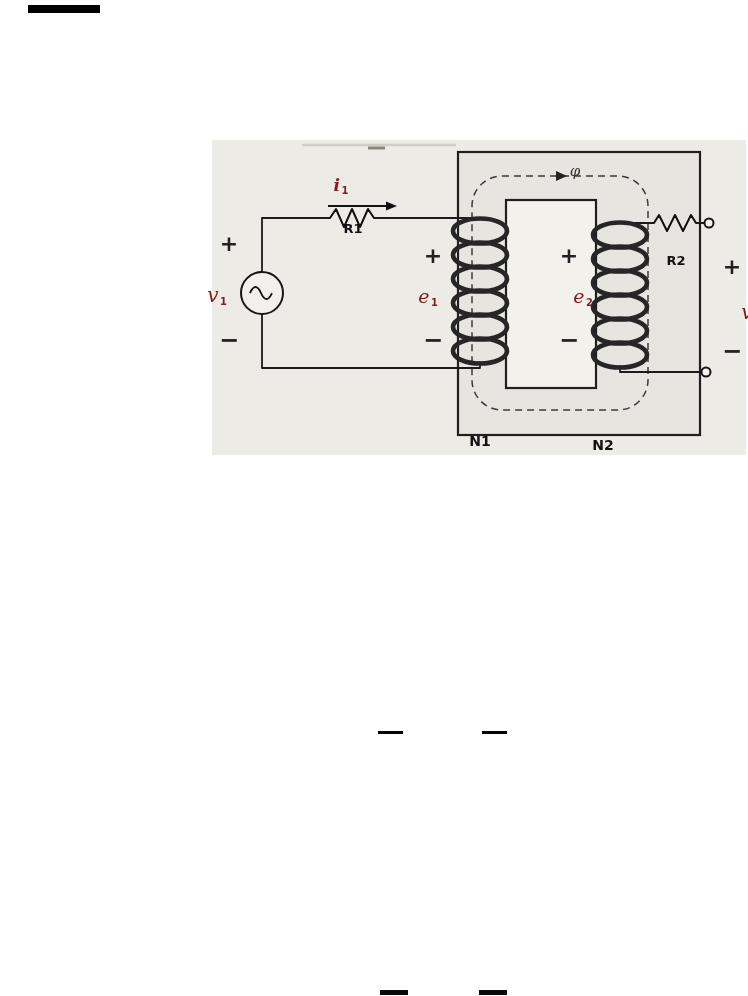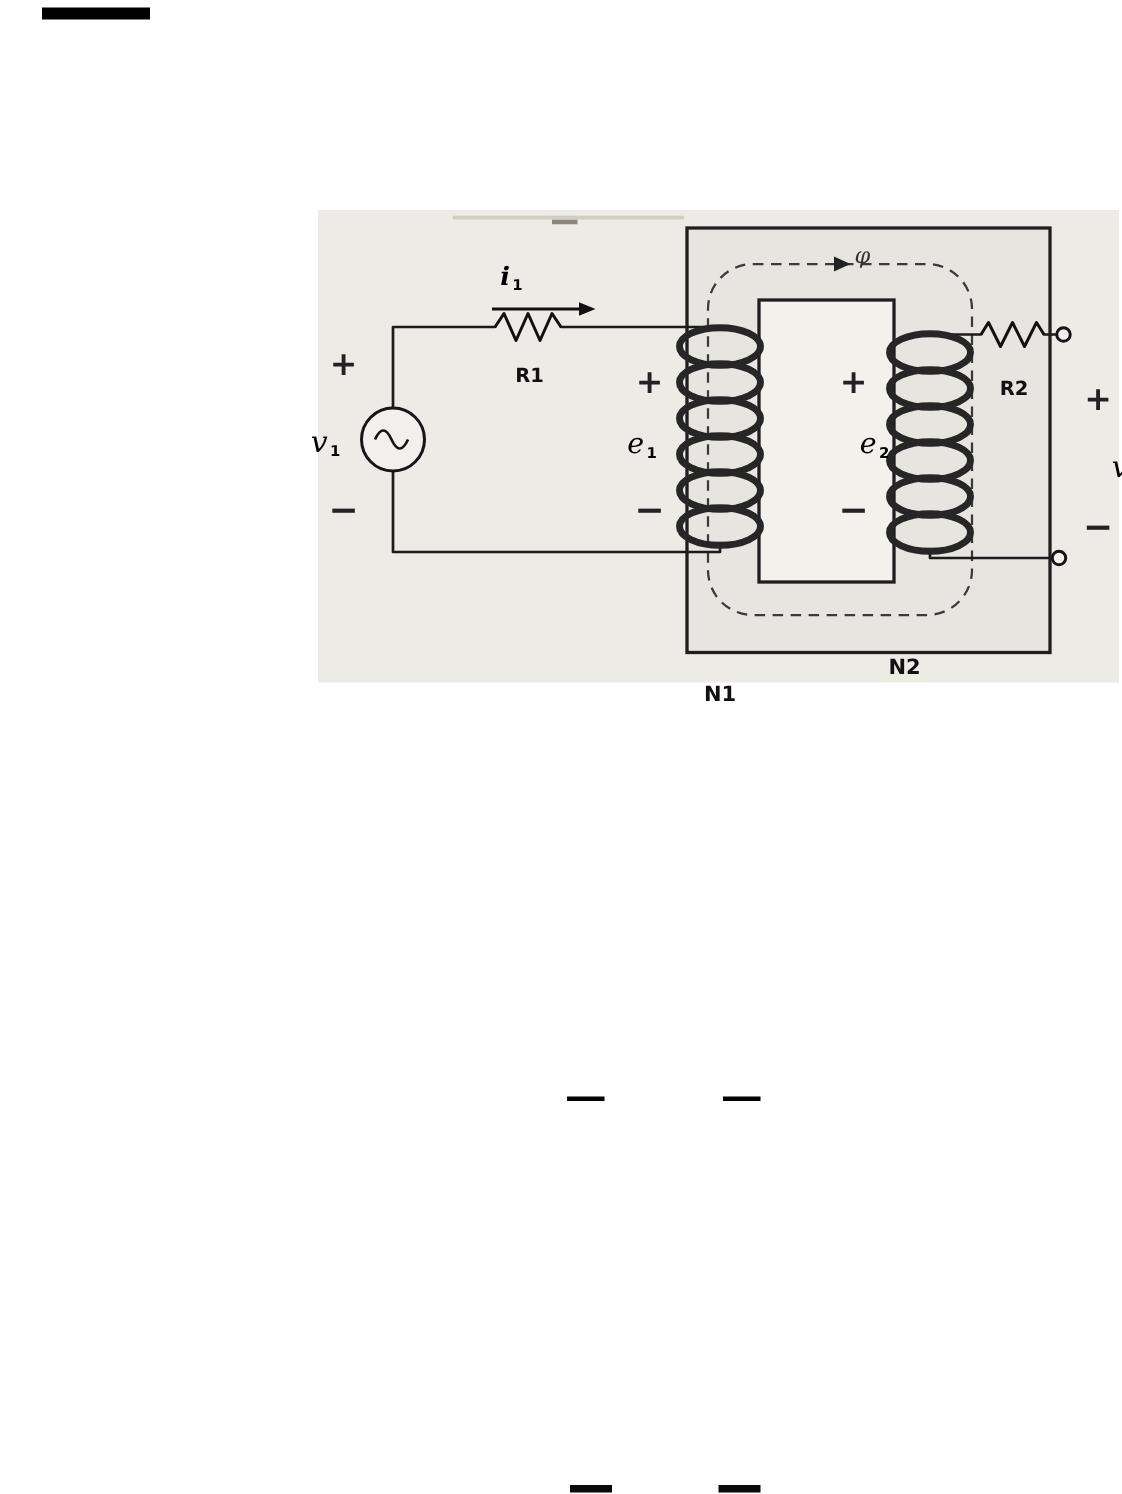--- a/index.html
+++ b/index.html
@@ -12,21 +12,21 @@
   .redaction-bar{
     position:absolute;left:28px;top:5px;width:72px;height:8px;background:#000;
   }
   .scan{
     position:absolute;left:212px;top:140px;width:534px;height:315px;
     background:#edebe6;
   }
   .circuit-svg{position:absolute;left:0;top:0;}
   .lbl{
     position:absolute;transform:translate(-50%,-50%);
-    color:#000000;white-space:nowrap;line-height:1;
+    color:#7f1d1d;white-space:nowrap;line-height:1;
     font-family:"DejaVu Serif", serif;
   }
   .ital{font-style:italic;}
   .subsc{font-size:0.62em;vertical-align:-0.35em;margin-left:1.5px;font-style:normal;font-weight:bold;font-family:"DejaVu Sans",sans-serif;}
   .sym{font-size:22px;font-weight:bold;font-family:"DejaVu Sans",sans-serif;color:#222;}
   .minus{font-size:24px;}
   .boldsans{font-family:"DejaVu Sans",sans-serif;font-weight:bold;font-size:13px;color:#111;}
   .nlabel{font-size:14px;}
   .vmain{font-size:20px;}
   .emain{font-size:19px;}
@@ -110,39 +110,39 @@
       <circle cx="709" cy="223" r="4.5" fill="#f4f2ee" stroke="#161616" stroke-width="2"></circle>
       <circle cx="706" cy="372" r="4.5" fill="#f4f2ee" stroke="#161616" stroke-width="2"></circle>
     </g>
   </svg>
 
   <span class="lbl sym" style="left:229px;top:244px">+</span>
   <span class="lbl" style="left:217px;top:296px"><span class="ital vmain">v</span><span class="subsc">1</span></span>
   <span class="lbl sym minus" style="left:229px;top:340px">−</span>
 
   <span class="lbl" style="left:341px;top:187px"><span class="ital imain">i</span><span class="subsc">1</span></span>
-  <span class="lbl boldsans" style="left:353px;top:251px">R1</span>
+  <span class="lbl boldsans" style="left:353px;top:228px">R1</span>
 
   <span class="lbl sym" style="left:433px;top:256px">+</span>
   <span class="lbl" style="left:428px;top:298px"><span class="ital emain">e</span><span class="subsc">1</span></span>
   <span class="lbl sym minus" style="left:433px;top:340px">−</span>
 
   <span class="lbl phi" style="left:575px;top:171px">φ</span>
 
   <span class="lbl sym" style="left:569px;top:256px">+</span>
   <span class="lbl" style="left:583px;top:298px"><span class="ital emain">e</span><span class="subsc">2</span></span>
   <span class="lbl sym minus" style="left:569px;top:340px">−</span>
 
   <span class="lbl boldsans" style="left:676px;top:260px">R2</span>
 
   <span class="lbl sym" style="left:732px;top:267px">+</span>
   <span class="lbl" style="left:751px;top:313px"><span class="ital vmain">v</span><span class="subsc">2</span></span>
   <span class="lbl sym minus" style="left:732px;top:351px">−</span>
 
-  <span class="lbl boldsans nlabel" style="left:480px;top:463px">N1</span>
+  <span class="lbl boldsans nlabel" style="left:480px;top:441px">N1</span>
   <span class="lbl boldsans nlabel" style="left:603px;top:445px">N2</span>
 
   <div class="frac-bar" style="left:378px;top:731px;width:25px"></div>
   <div class="frac-bar" style="left:482px;top:731px;width:25px"></div>
 
   <div class="cut-mark" style="left:380px;top:990px;width:28px;height:5px"></div>
   <div class="cut-mark" style="left:479px;top:990px;width:28px;height:5px"></div>
 
 </div>
 

